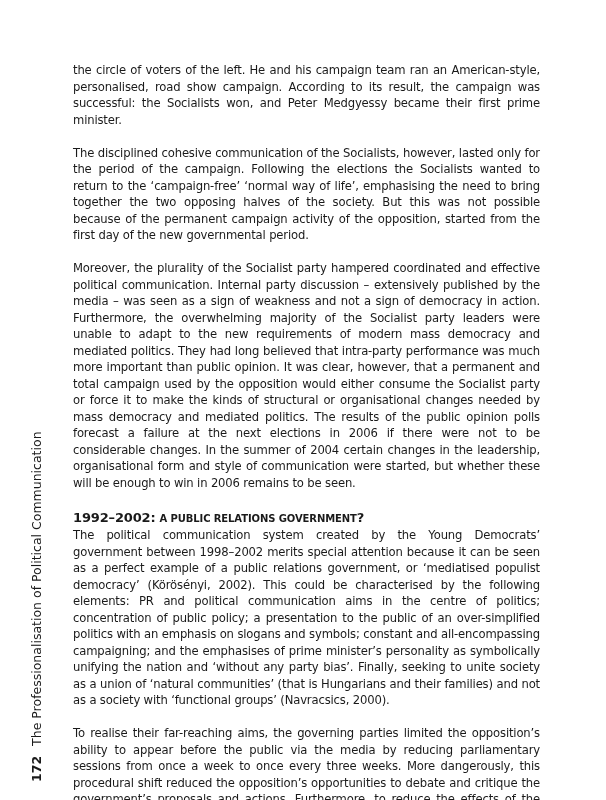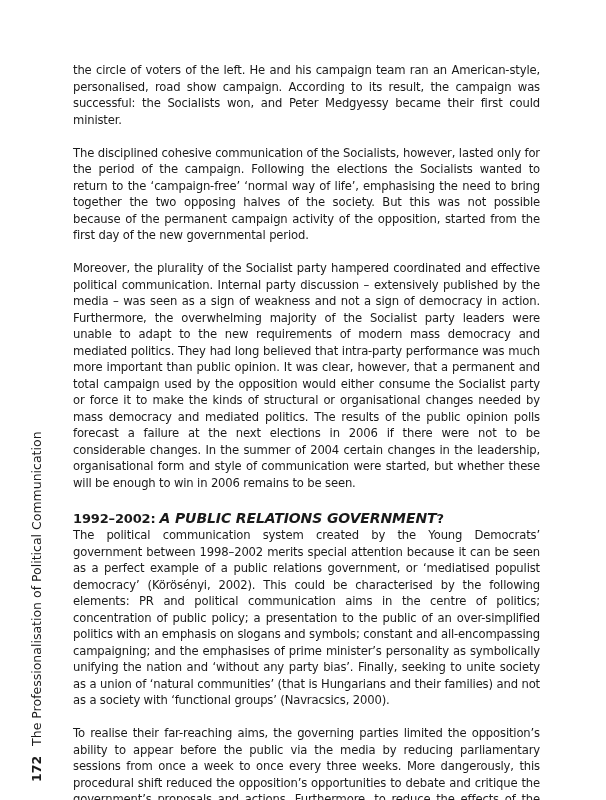--- a/index.html
+++ b/index.html
@@ -2,29 +2,29 @@
 <html><head>
 <meta charset="utf-8">
 <style>
   html, body { margin: 0; padding: 0; }
   body { width: 606px; height: 800px; background: #ffffff; position: relative; overflow: hidden; }
   .page { position: absolute; left: 73px; top: 62px; width: 467px; font-family: "DejaVu Sans", sans-serif; font-size: 11.6px; line-height: 16.5px; color: #1a1a1a; letter-spacing: -0.15px; }
   .page p { margin: 0 0 16.5px 0; text-align: justify; }
   .page p.no-gap { margin-bottom: 0; }
   .heading { font-weight: bold; margin: 0; padding-top: 2px; line-height: 16.5px; }
   .heading .year { font-size: 13px; }
-  .heading .sc { font-size: 14px; letter-spacing: -0.1px; font-style: italic; }
+  .heading .sc { font-size: 10px; letter-spacing: -0.1px; }
   .margin { position: absolute; left: 29px; top: 782px; transform: rotate(-90deg); transform-origin: left top; white-space: nowrap; font-family: "DejaVu Sans", sans-serif; font-size: 12.5px; color: #1a1a1a; }
   .margin .num { font-weight: bold; margin-right: 6px; }
 </style>
 </head>
 <body>
 
 <div class="page">
-  <p>the circle of voters of the left. He and his campaign team ran an American-style, personalised, road show campaign. According to its result, the campaign was successful: the Socialists won, and Peter Medgyessy became their first could minister.</p>
+  <p>the circle of voters of the left. He and his campaign team ran an American-style, personalised, road show campaign. According to its result, the campaign was successful: the Socialists won, and Peter Medgyessy became their first prime minister.</p>
   <p>The disciplined cohesive communication of the Socialists, however, lasted only for the period of the campaign. Following the elections the Socialists wanted to return to the ‘campaign-free’ ‘normal way of life’, emphasising the need to bring together the two opposing halves of the society. But this was not possible because of the permanent campaign activity of the opposition, started from the first day of the new governmental period.</p>
   <p>Moreover, the plurality of the Socialist party hampered coordinated and effective political communication. Internal party discussion – extensively published by the media – was seen as a sign of weakness and not a sign of democracy in action. Furthermore, the overwhelming majority of the Socialist party leaders were unable to adapt to the new requirements of modern mass democracy and mediated politics. They had long believed that intra-party performance was much more important than public opinion. It was clear, however, that a permanent and total campaign used by the opposition would either consume the Socialist party or force it to make the kinds of structural or organisational changes needed by mass democracy and mediated politics. The results of the public opinion polls forecast a failure at the next elections in 2006 if there were not to be considerable changes. In the summer of 2004 certain changes in the leadership, organisational form and style of communication were started, but whether these will be enough to win in 2006 remains to be seen.</p>
   <div class="heading">
     <span class="year">1992–2002:</span>
     <span class="sc">A PUBLIC RELATIONS GOVERNMENT</span><span class="year">?</span>
   </div>
   <p>The political communication system created by the Young Democrats’ government between 1998–2002 merits special attention because it can be seen as a perfect example of a public relations government, or ‘mediatised populist democracy’ (Körösényi, 2002). This could be characterised by the following elements: PR and political communication aims in the centre of politics; concentration of public policy; a presentation to the public of an over-simplified politics with an emphasis on slogans and symbols; constant and all-encompassing campaigning; and the emphasises of prime minister’s personality as symbolically unifying the nation and ‘without any party bias’. Finally, seeking to unite society as a union of ‘natural communities’ (that is Hungarians and their families) and not as a society with ‘functional groups’ (Navracsics, 2000).</p>
   <p class="no-gap">To realise their far-reaching aims, the governing parties limited the opposition’s ability to appear before the public via the media by reducing parliamentary sessions from once a week to once every three weeks. More dangerously, this procedural shift reduced the opposition’s opportunities to debate and critique the government’s proposals and actions. Furthermore, to reduce the effects of the opposition’s critiques,</p>
 </div>
 

